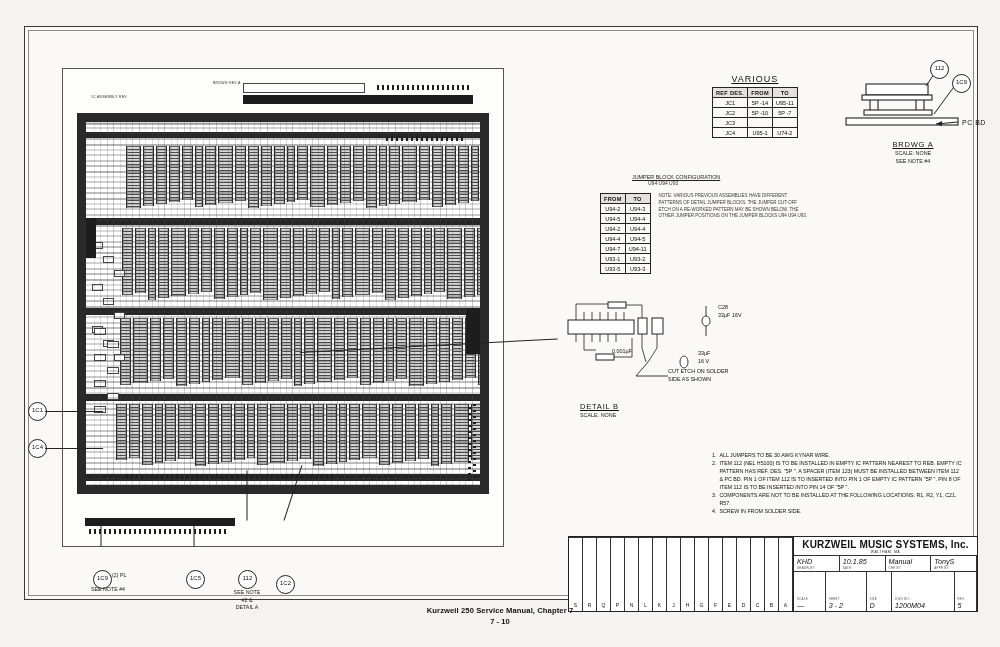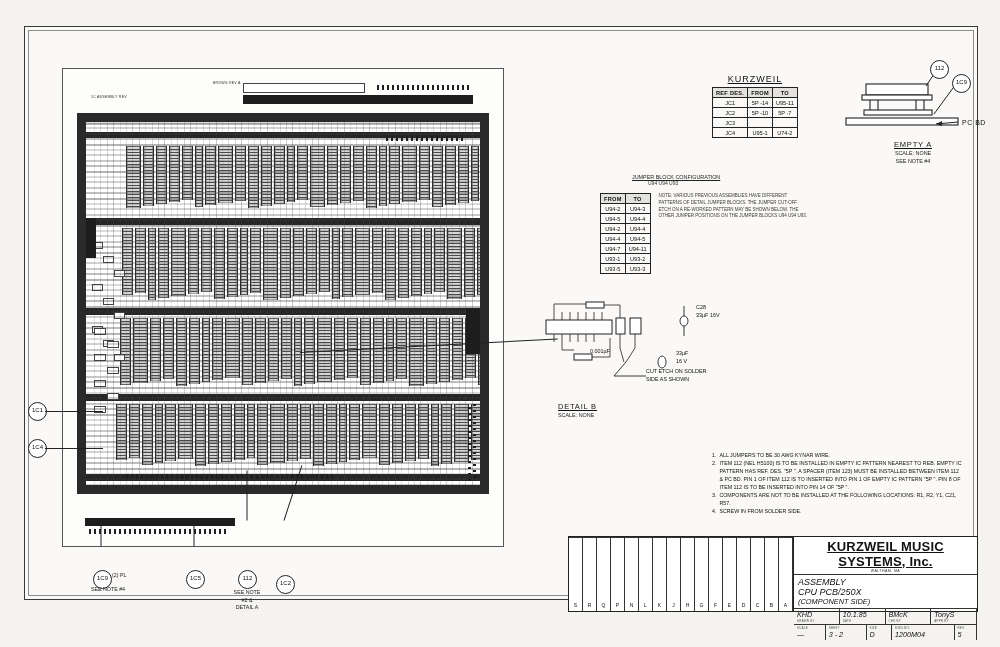--- a/index.html
+++ b/index.html
@@ -120,21 +120,21 @@
 
   #jumpers-block{position:absolute;left:712px;top:74px;}
   #jumper-cfg-block{position:absolute;left:600px;top:174px;width:215px;}
   .cfg-head{font-size:5.4px;text-decoration:underline;color:#222;margin-left:32px;}
   .cfg-sub{font-size:5px;color:#333;margin-left:48px;}
   .cfg-wrap{display:flex;gap:8px;margin-top:7px;}
   .cfg-note{font-size:4.5px;line-height:1.5;color:#3a3a3a;white-space:pre-line;max-width:150px;}
 
   
   #detail-a{position:absolute;left:838px;top:62px;width:150px;height:110px;}
-  #detail-b{position:absolute;left:534px;top:292px;width:205px;height:128px;}
+  #detail-b{position:absolute;left:556px;top:292px;width:205px;height:128px;}
   .detail-cap{
     font-size:7.5px;letter-spacing:.8px;text-align:center;color:#111;
   }
   .detail-cap u{text-decoration:underline;}
   .detail-sub{font-size:5.4px;text-align:center;color:#222;line-height:1.5;white-space:pre-line;}
   .lbl{position:absolute;font-size:5.4px;color:#111;white-space:pre-line;line-height:1.45;}
 
   
   #notes-block{position:absolute;left:712px;top:452px;width:250px;}
   .note-line{
@@ -155,21 +155,21 @@
     display:flex;flex-direction:column;
   }
   .rev-col .rc-top{flex:1 1 auto;border-bottom:0.8px solid #333;
     font-size:3.4px;writing-mode:vertical-rl;transform:rotate(180deg);
     padding:1px;color:#444;overflow:hidden;line-height:1.1;}
   .rev-col .rc-bot{flex:0 0 11px;font-size:5px;text-align:center;color:#111;line-height:11px;}
   .tb-main{flex:1 1 auto;display:flex;flex-direction:column;border-left:1px solid #222;}
   .tb-company{
     text-align:center;border-bottom:0.8px solid #333;padding:2px 0 1px;
   }
-  .tb-company .co{font-size:13px;font-weight:bold;letter-spacing:.2px;color:#111;text-decoration:underline;}
+  .tb-company .co{font-size:10px;font-weight:bold;letter-spacing:.2px;color:#111;}
   .tb-company .city{font-size:3.6px;letter-spacing:.4px;color:#333;}
   .tb-name{
     border-bottom:0.8px solid #333;padding:2px 4px;
     font-size:9px;font-style:italic;line-height:1.15;color:#111;
   }
   .tb-row{display:flex;border-bottom:0.8px solid #333;}
   .tb-cell{
     border-right:0.8px solid #333;padding:1px 3px;flex:1 1 0;
     display:flex;flex-direction:column;justify-content:flex-end;min-width:0;
   }
@@ -531,21 +531,21 @@
 DETAIL A</div>
 
   <div class="balloon" style="left:276px;top:575px;">1C2</div>
   <div class="leader" style="left:284px;top:520px;width:58px;transform:rotate(-72deg);transform-origin:left center;"></div>
 
   <div class="leader" style="left:300px;top:352px;width:258px;transform:rotate(-3deg);"></div>
 
   <div class="callout-note" style="left:14px;top:140px;width:48px;text-align:left;font-size:4px;">&nbsp;</div>
 
   <div id="jumpers-block">
-    <div class="blk-title">KURZWEIL</div>
+    <div class="blk-title">VARIOUS</div>
     <table class="dwg">
       <thead>
           <tr id="jt-head">
             <th>REF DES.</th>
             <th>FROM</th>
             <th>TO</th>
           </tr>
         </thead>
       <tbody id="jt-body">
           <tr>
@@ -635,21 +635,21 @@
 
       <line x1="88" y1="24" x2="100" y2="6" stroke="#222" stroke-width="1"></line>
       <line x1="96" y1="52" x2="118" y2="22" stroke="#222" stroke-width="1"></line>
       <line x1="98" y1="62" x2="120" y2="60" stroke="#222" stroke-width="1"></line>
       <polygon points="98,62 104,59 104,64" fill="#222"></polygon>
     </svg>
     <div class="balloon" style="left:92px;top:-2px;">112</div>
     <div class="balloon" style="left:114px;top:12px;">1C9</div>
     <div class="lbl" style="left:124px;top:56px;font-size:7px;letter-spacing:.5px;">PC BD</div>
     <div class="detail-cap" style="margin-top:2px;">
-      <u>EMPTY A</u>
+      <u>BRDWG A</u>
     </div>
     <div class="detail-sub">SCALE: NONE
 SEE NOTE #4</div>
   </div>
 
   <div id="detail-b">
     <svg width="205" height="100">
 
       <rect x="12" y="28" width="66" height="14" fill="#fff" stroke="#222" stroke-width="1"></rect>
       <g stroke="#222" stroke-width="0.8">
@@ -786,36 +786,31 @@
         <div class="rev-col">
           <div class="rc-top"></div>
           <div class="rc-bot">A</div>
         </div>
       </div>
     <div class="tb-main">
       <div class="tb-company">
         <div class="co">KURZWEIL MUSIC SYSTEMS, Inc.</div>
         <div class="city">WALTHAM, MA</div>
       </div>
-      <div class="tb-name">
-        <div>ASSEMBLY</div>
-        <div>CPU PCB/250X</div>
-        <div style="font-size:7.4px;">(COMPONENT SIDE)</div>
-      </div>
       <div class="tb-row" id="tb-fields">
           <div class="tb-cell">
             <div class="val">KHD</div>
             <div class="cap">DRAWN BY</div>
           </div>
           <div class="tb-cell">
             <div class="val">10.1.85</div>
             <div class="cap">DATE</div>
           </div>
           <div class="tb-cell">
-            <div class="val">BMcK</div>
+            <div class="val">Manual</div>
             <div class="cap">CHK BY</div>
           </div>
           <div class="tb-cell">
             <div class="val">TonyS</div>
             <div class="cap">APPR BY</div>
           </div>
         </div>
       <div class="tb-bottom" id="tb-bottom">
           <div class="tb-cell" style="flex: 0.8 1 0px;">
             <div class="cap">SCALE</div>
@@ -834,14 +829,18 @@
             <div class="val">1200M04</div>
           </div>
           <div class="tb-cell" style="flex: 0.5 1 0px;">
             <div class="cap">REV</div>
             <div class="val">5</div>
           </div>
         </div>
     </div>
   </div>
 
+  <div id="footer">
+    <div class="f1">Kurzweil 250 Service Manual, Chapter 7</div>
+    <div class="f2">7 - 10</div>
+  </div>
 
 </div>
 
 </body></html>

